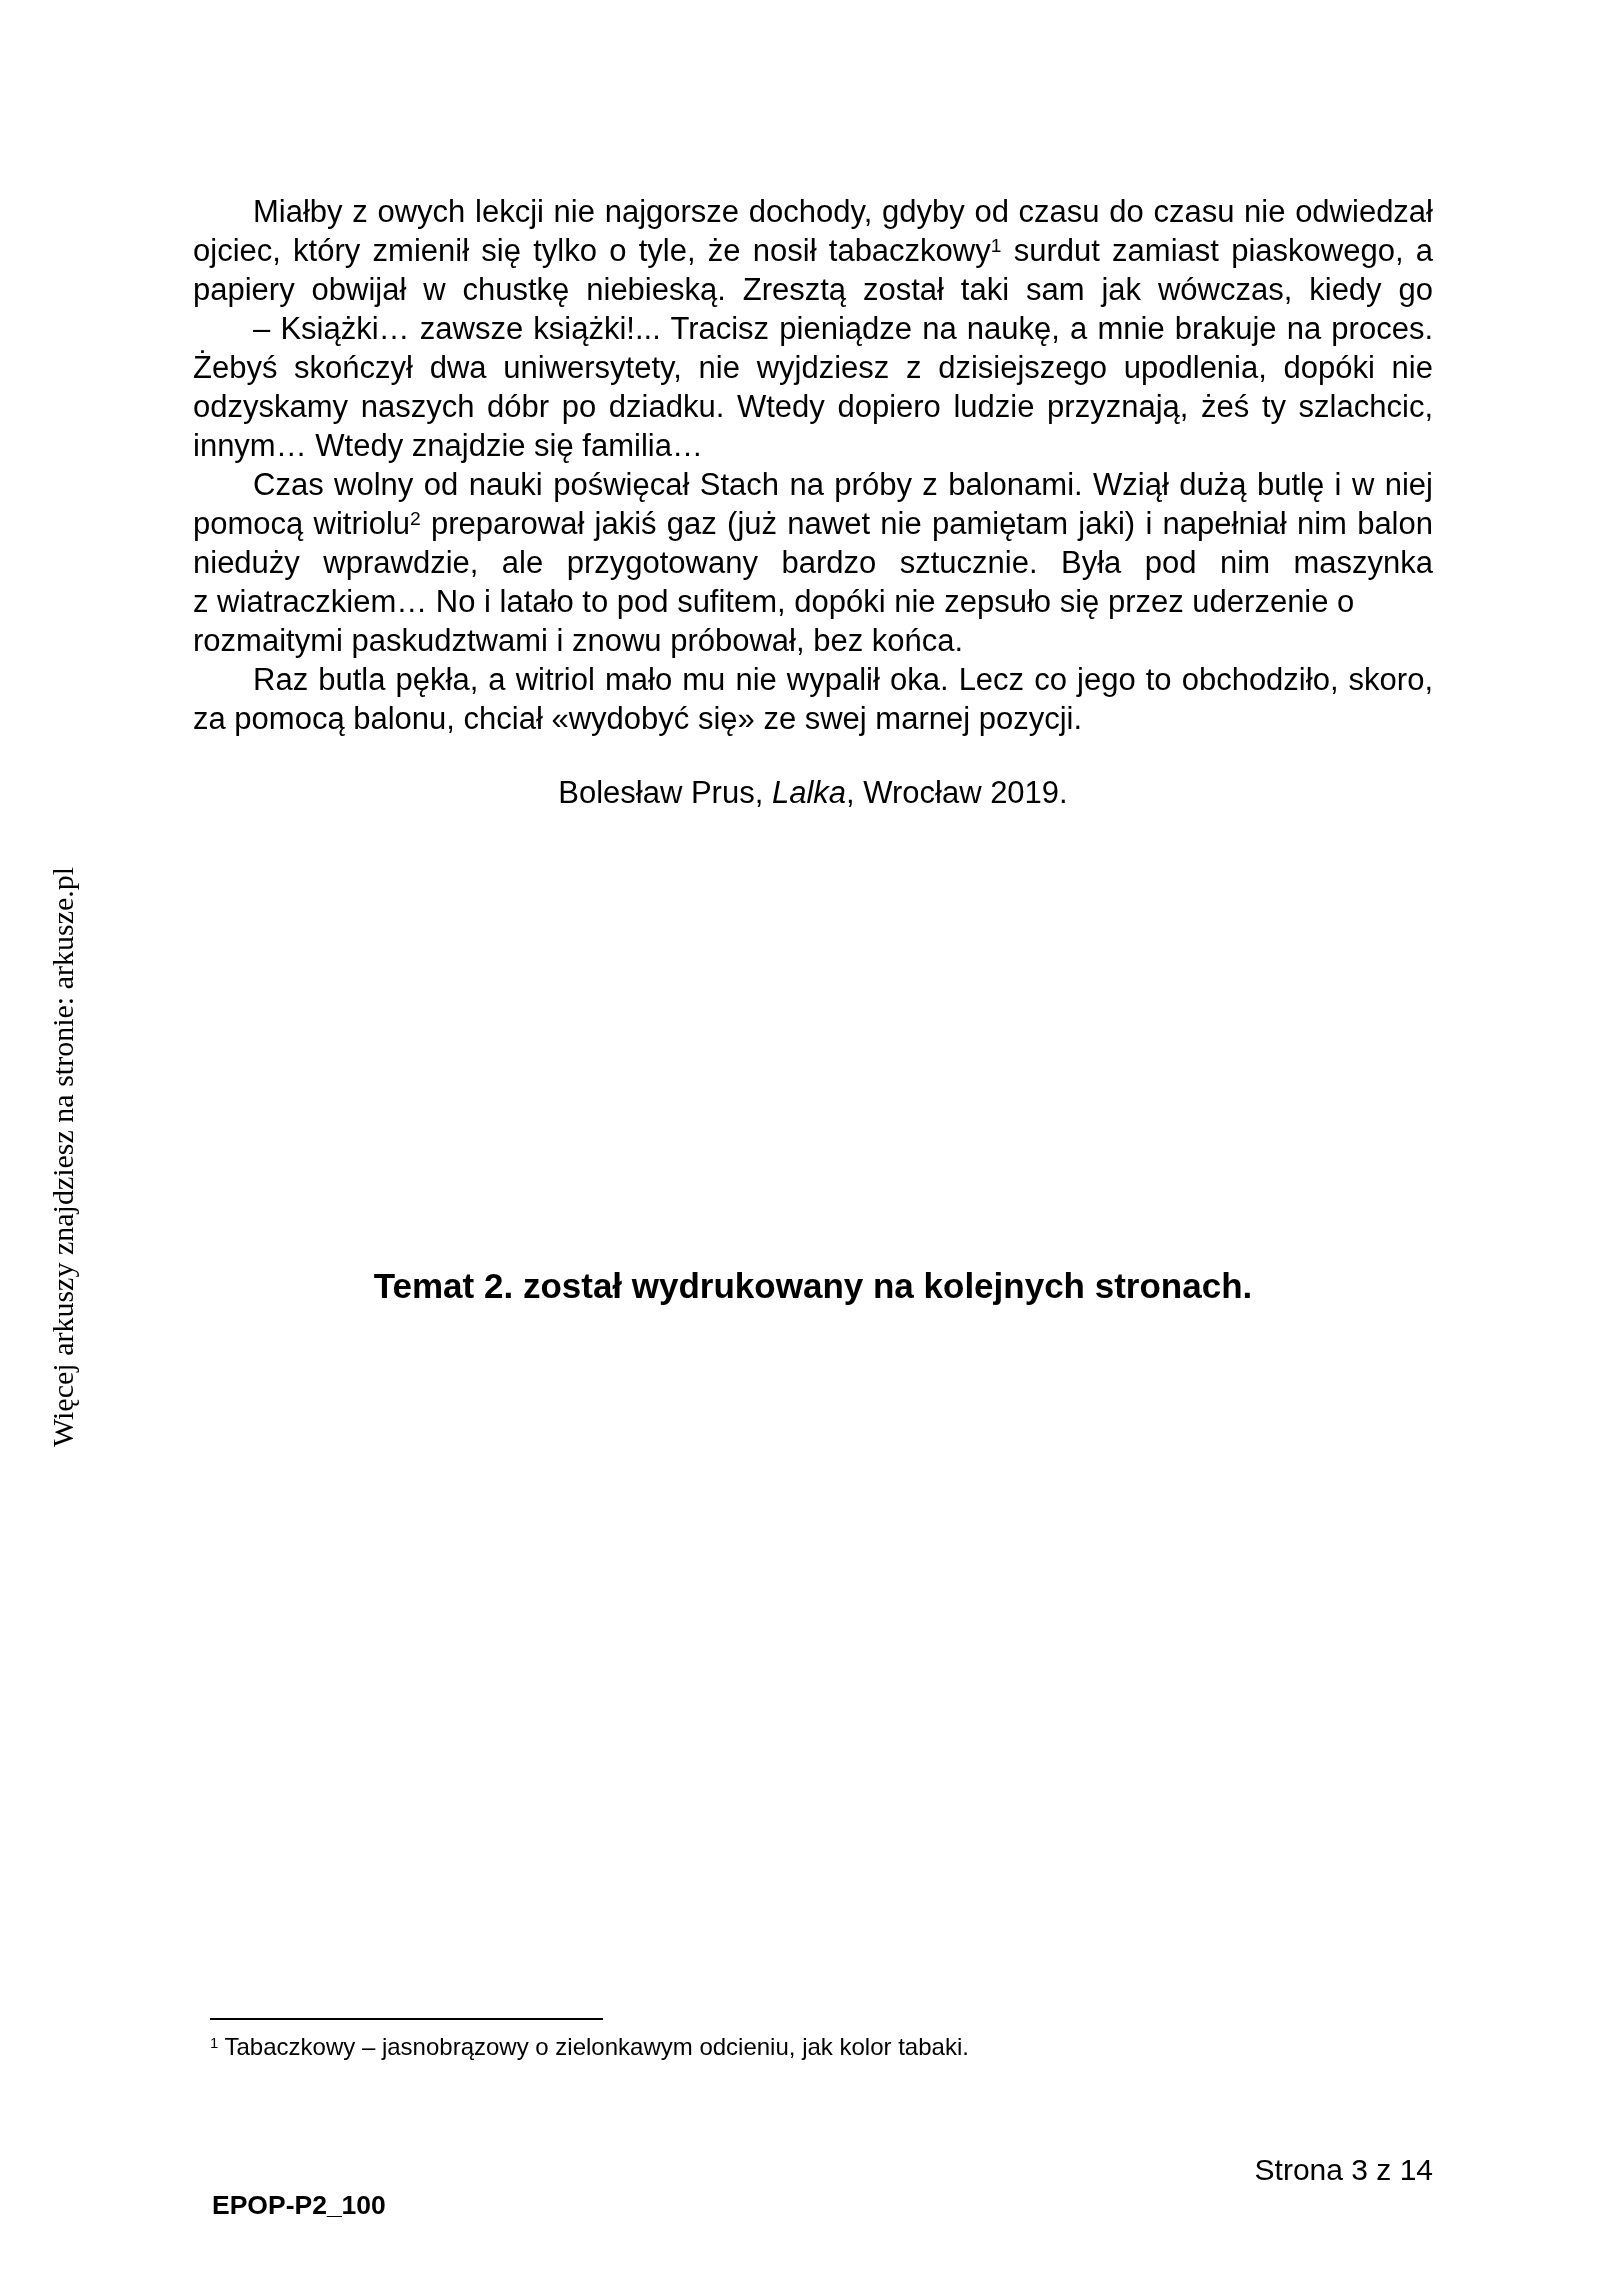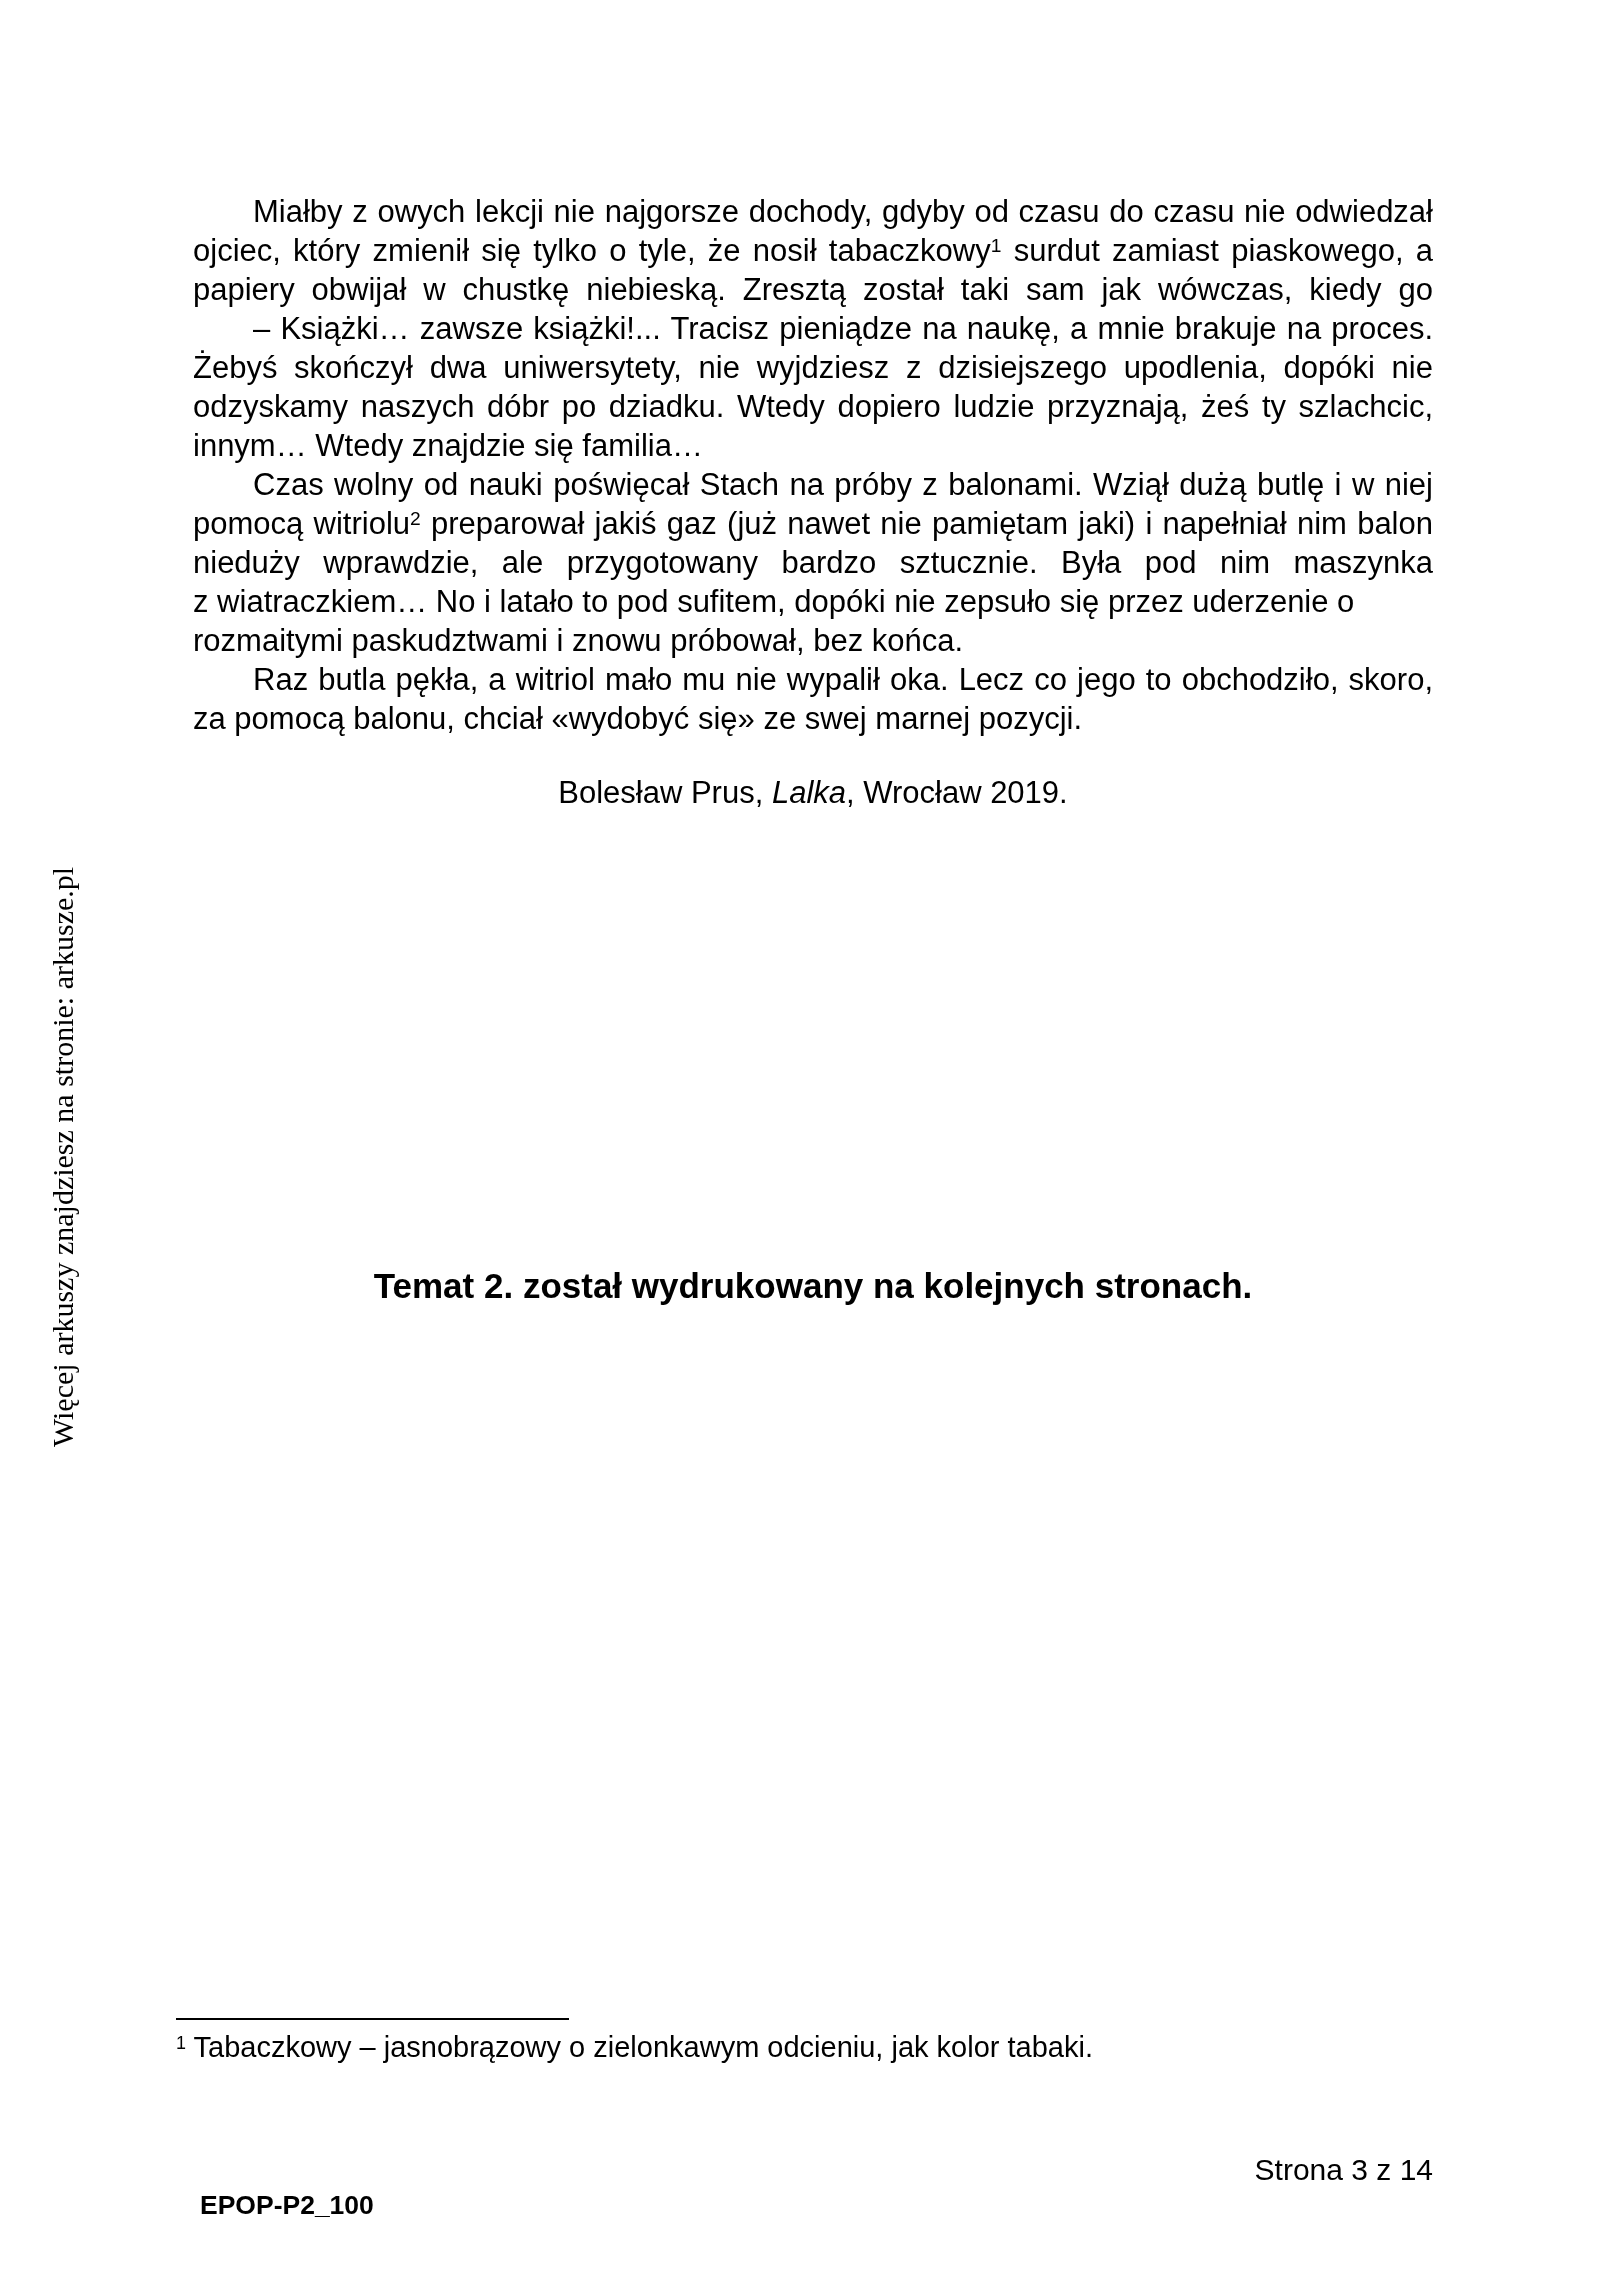--- a/index.html
+++ b/index.html
@@ -61,24 +61,24 @@
     left: 63px;
     top: 1157px;
     transform: translate(-50%, -50%) rotate(-90deg);
     white-space: nowrap;
     font-family: "Liberation Serif", serif;
     font-size: 30px;
   }
   
   .footnotes {
     position: absolute;
-    left: 176px;
+    left: 210px;
     top: 2018px;
     width: 1240px;
-    font-size: 29px;
+    font-size: 24px;
     line-height: 32px;
   }
   .fn-rule {
     width: 393px;
     height: 0;
     border-top: 2.9px solid #000000;
     margin-bottom: 10.8px;
   }
   .fn-item { white-space: nowrap; }
   
@@ -86,21 +86,21 @@
     position: absolute;
     left: 193px;
     top: 2152px;
     width: 1240px;
     text-align: right;
     font-size: 30px;
     line-height: 35px;
   }
   .form-code {
     position: absolute;
-    left: 200px;
+    left: 212px;
     top: 2190px;
     font-size: 26.5px;
     font-weight: bold;
     line-height: 31px;
     text-align: right;
   }
 </style>
 </head>
 <body>
 

